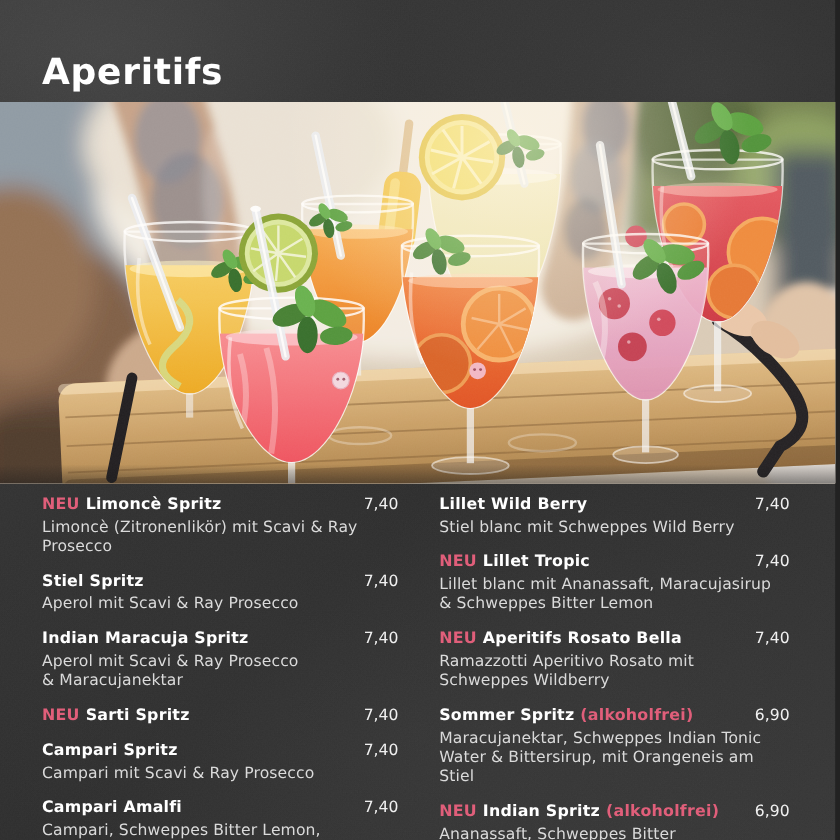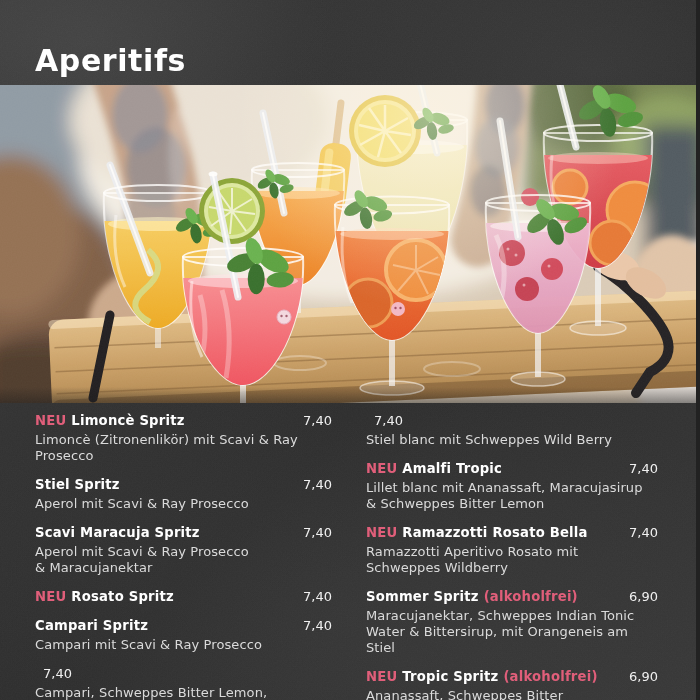--- a/index.html
+++ b/index.html
@@ -328,80 +328,82 @@
       </div>
       <div class="item">
         <div class="row">
             <span class="nm"><span class="badge"></span><span>Stiel Spritz</span><span class="suffix"></span></span>
             <span class="price">7,40</span>
           </div>
         <div class="desc">Aperol mit Scavi &amp; Ray Prosecco</div>
       </div>
       <div class="item">
         <div class="row">
-            <span class="nm"><span class="badge"></span><span>Scavi Maracuja Spritz</span><span class="suffix"></span></span>
+            <span class="nm"><span class="badge"></span><span>Indian Maracuja Spritz</span><span class="suffix"></span></span>
             <span class="price">7,40</span>
           </div>
         <div class="desc">Aperol mit Scavi &amp; Ray Prosecco
 &amp; Maracujanektar</div>
       </div>
       <div class="item">
         <div class="row">
-            <span class="nm"><span class="badge">NEU</span><span>Rosato Spritz</span><span class="suffix"></span></span>
+            <span class="nm"><span class="badge">NEU</span><span>Sarti Spritz</span><span class="suffix"></span></span>
             <span class="price">7,40</span>
           </div>
       </div>
       <div class="item">
         <div class="row">
             <span class="nm"><span class="badge"></span><span>Campari Spritz</span><span class="suffix"></span></span>
             <span class="price">7,40</span>
           </div>
         <div class="desc">Campari mit Scavi &amp; Ray Prosecco</div>
       </div>
       <div class="item">
         <div class="row">
+            <span class="nm"><span class="badge"></span><span>Campari Amalfi</span><span class="suffix"></span></span>
             <span class="price">7,40</span>
           </div>
         <div class="desc">Campari, Schweppes Bitter Lemon, Grapefruit</div>
       </div>
     </div>
     <div class="col">
       <div class="item">
         <div class="row">
+            <span class="nm"><span class="badge"></span><span>Lillet Wild Berry</span><span class="suffix"></span></span>
             <span class="price">7,40</span>
           </div>
         <div class="desc">Stiel blanc mit Schweppes Wild Berry</div>
       </div>
       <div class="item">
         <div class="row">
-            <span class="nm"><span class="badge">NEU</span><span>Amalfi Tropic</span><span class="suffix"></span></span>
+            <span class="nm"><span class="badge">NEU</span><span>Lillet Tropic</span><span class="suffix"></span></span>
             <span class="price">7,40</span>
           </div>
         <div class="desc">Lillet blanc mit Ananassaft, Maracujasirup
 &amp; Schweppes Bitter Lemon</div>
       </div>
       <div class="item">
         <div class="row">
-            <span class="nm"><span class="badge">NEU</span><span>Ramazzotti Rosato Bella</span><span class="suffix"></span></span>
+            <span class="nm"><span class="badge">NEU</span><span>Aperitifs Rosato Bella</span><span class="suffix"></span></span>
             <span class="price">7,40</span>
           </div>
         <div class="desc">Ramazzotti Aperitivo Rosato mit
 Schweppes Wildberry</div>
       </div>
       <div class="item">
         <div class="row">
             <span class="nm"><span class="badge"></span><span>Sommer Spritz</span><span class="suffix">(alkoholfrei)</span></span>
             <span class="price">6,90</span>
           </div>
         <div class="desc">Maracujanektar, Schweppes Indian Tonic
 Water &amp; Bittersirup, mit Orangeneis am Stiel</div>
       </div>
       <div class="item">
         <div class="row">
-            <span class="nm"><span class="badge">NEU</span><span>Tropic Spritz</span><span class="suffix">(alkoholfrei)</span></span>
+            <span class="nm"><span class="badge">NEU</span><span>Indian Spritz</span><span class="suffix">(alkoholfrei)</span></span>
             <span class="price">6,90</span>
           </div>
         <div class="desc">Ananassaft, Schweppes Bitter
 Lemon &amp; Maracujasirup</div>
       </div>
     </div>
   </div>
 
   <svg class="grain" width="700" height="700">
     <filter id="grainF">

